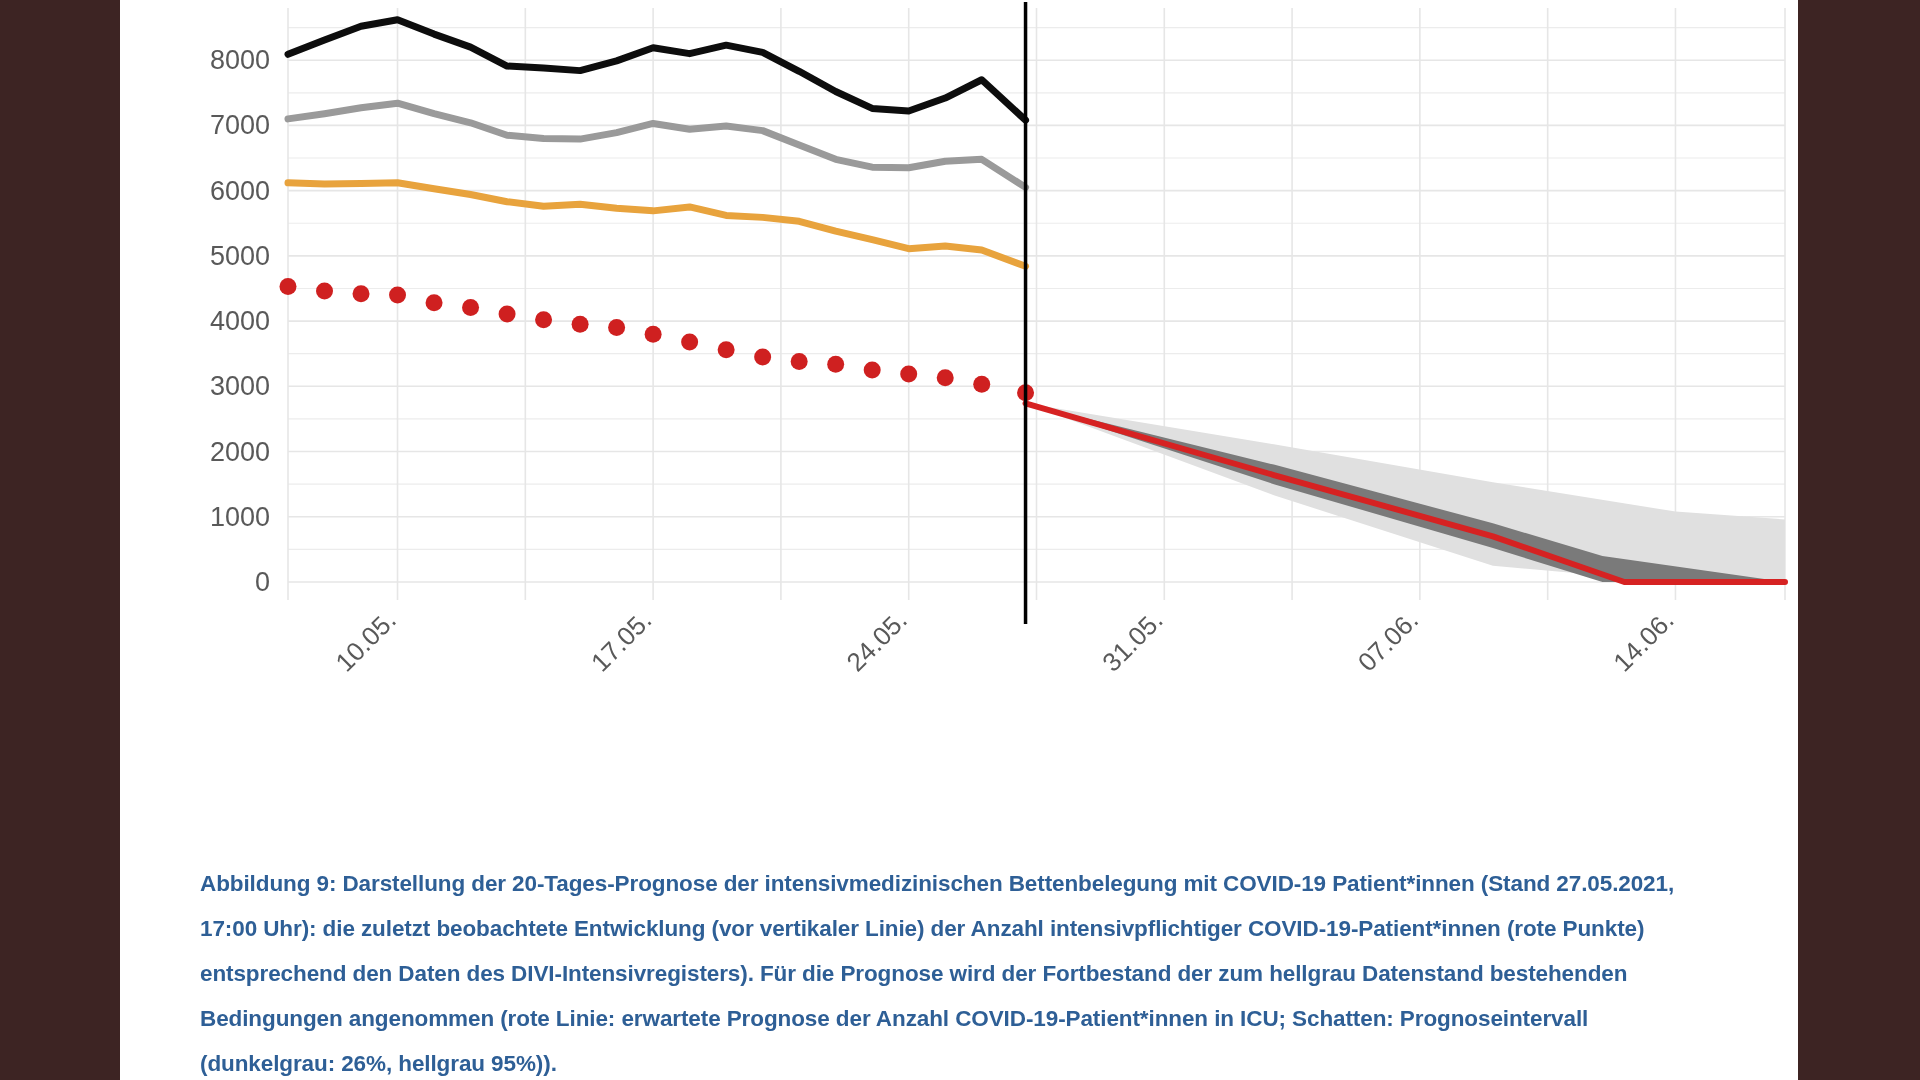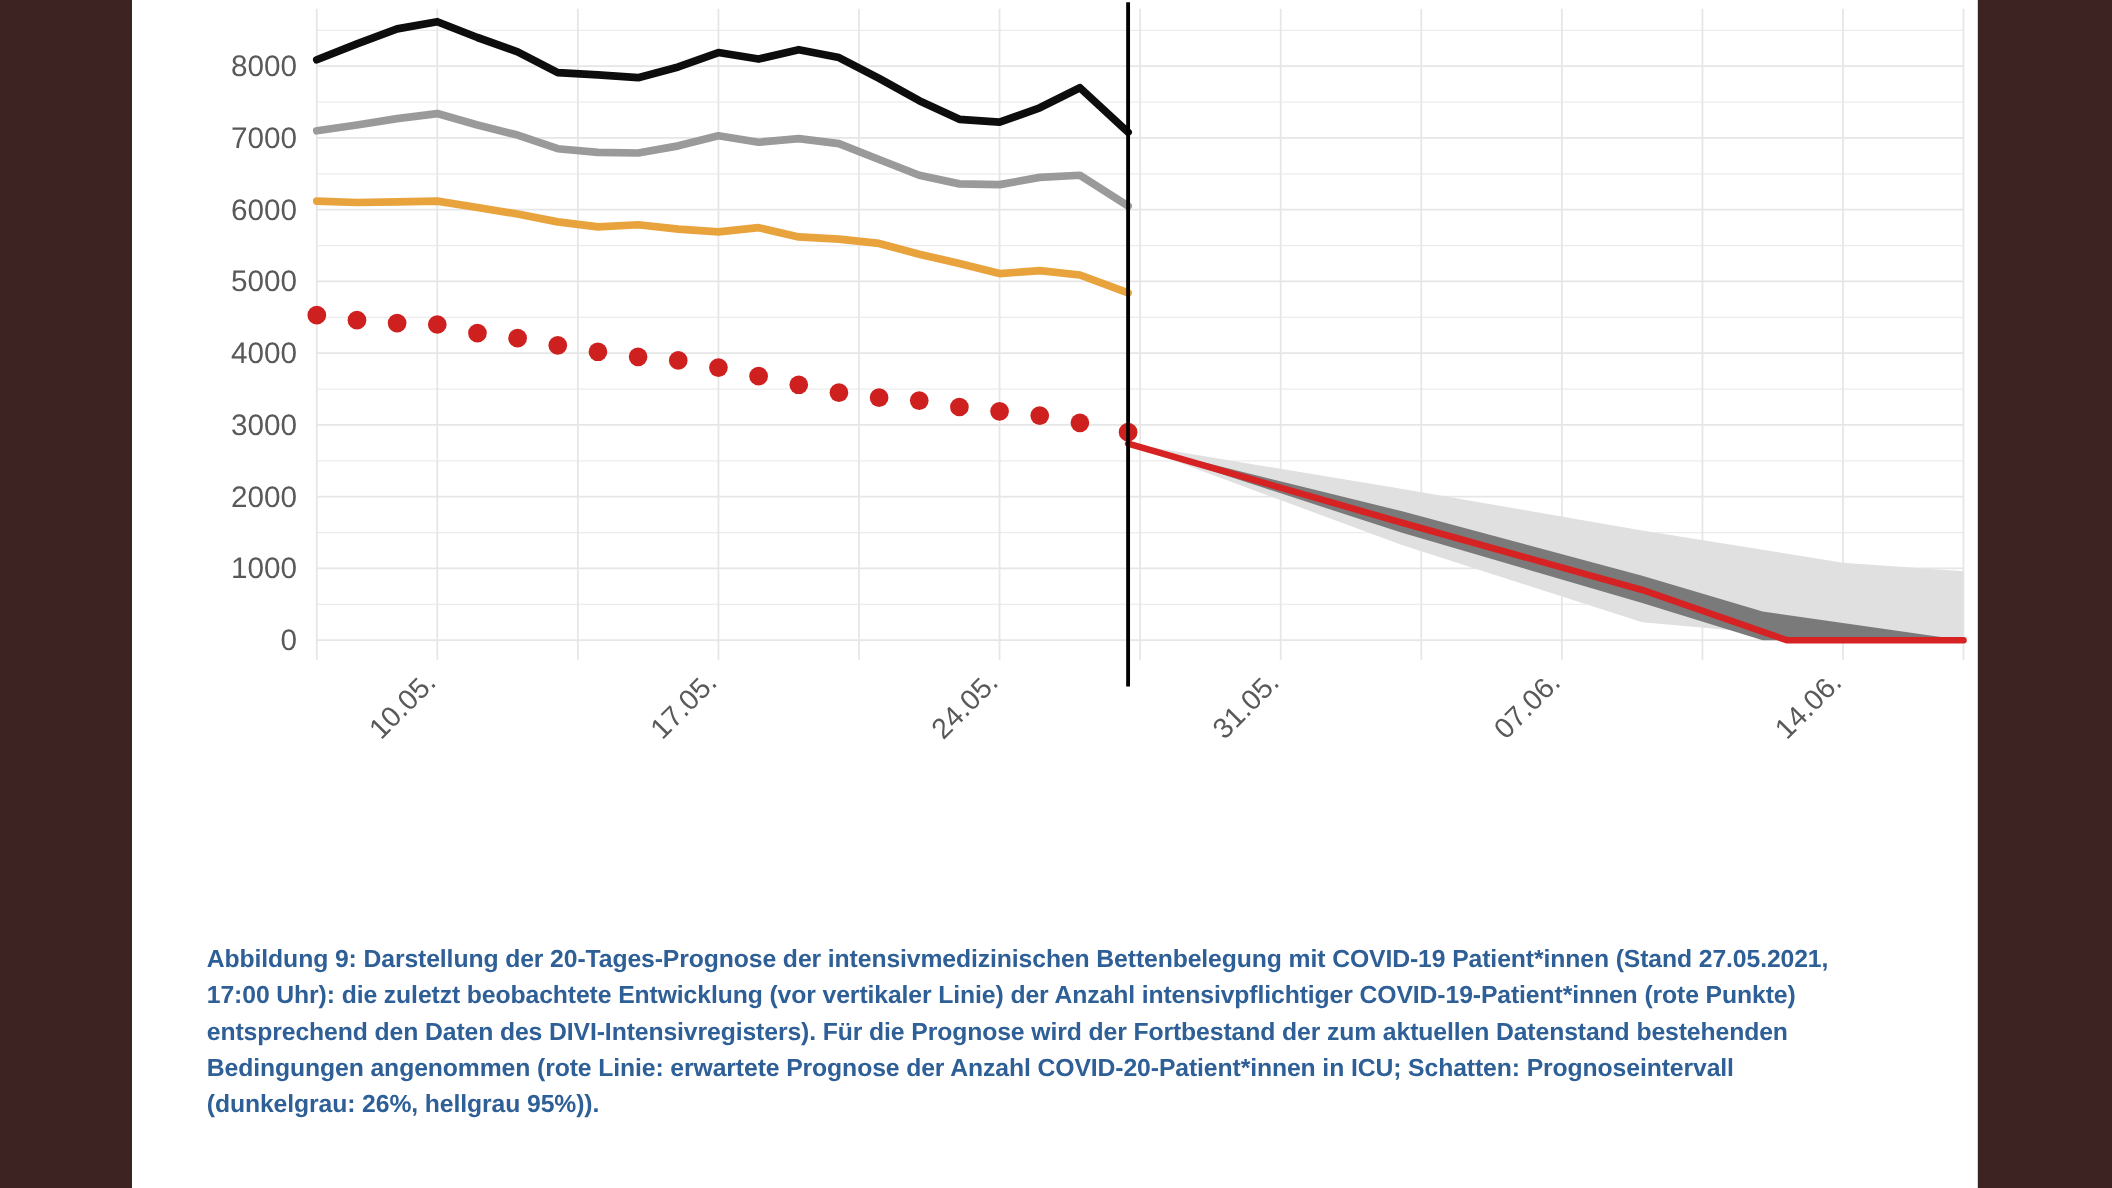--- a/index.html
+++ b/index.html
@@ -35,21 +35,21 @@
     left: 68px;
     top: 855px;
     width: 1540px;
     color: #2e5f96;
     font-family: "Liberation Sans", sans-serif;
     font-weight: bold;
     font-size: 22.5px;
     line-height: 33px;
     letter-spacing: -0.1px;
   }
-  #caption p { margin: 0; }
+  #caption p { margin: 12px; }
 </style>
 </head>
 <body>
 
 <div id="root">
   <div id="page">
 
     <div id="chart-area">
       <svg id="chart-svg" width="1678" height="840" viewBox="0 0 1678 840">
           <g>
@@ -135,19 +135,19 @@
             <circle cx="905.5463414634146" cy="392.8409090909091" r="8.5" fill="#cf2020"></circle>
             <path d="M905.5463414634146 403.2772727272727L1153.829268292683 475.0272727272727L1372.9024390243903 536.3409090909091L1504.3463414634145 582L1665 582" fill="none" stroke="#d62222" stroke-width="6" stroke-linejoin="round" stroke-linecap="round"></path>
           </g>
           <line x1="905.5463414634146" x2="905.5463414634146" y1="2" y2="624" stroke="#000000" stroke-width="3.5"></line>
         </svg>
     </div>
 
     <div id="caption">
       <p>Abbildung 9: Darstellung der 20-Tages-Prognose der intensivmedizinischen Bettenbelegung mit COVID-19 Patient*innen (Stand 27.05.2021,</p>
       <p>17:00 Uhr): die zuletzt beobachtete Entwicklung (vor vertikaler Linie) der Anzahl intensivpflichtiger COVID-19-Patient*innen (rote Punkte)</p>
-      <p>entsprechend den Daten des DIVI-Intensivregisters). Für die Prognose wird der Fortbestand der zum aktuellen Datenstand bestehenden</p>
-      <p>Bedingungen angenommen (rote Linie: erwartete Prognose der Anzahl COVID-20-Patient*innen in ICU; Schatten: Prognoseintervall</p>
+      <p>entsprechend den Daten des DIVI-Intensivregisters). Für die Prognose wird der Fortbestand der zum hellgrau Datenstand bestehenden</p>
+      <p>Bedingungen angenommen (rote Linie: erwartete Prognose der Anzahl COVID-19-Patient*innen in ICU; Schatten: Prognoseintervall</p>
       <p>(dunkelgrau: 26%, hellgrau 95%)).</p>
     </div>
 
   </div>
 </div>
 
 </body></html>

